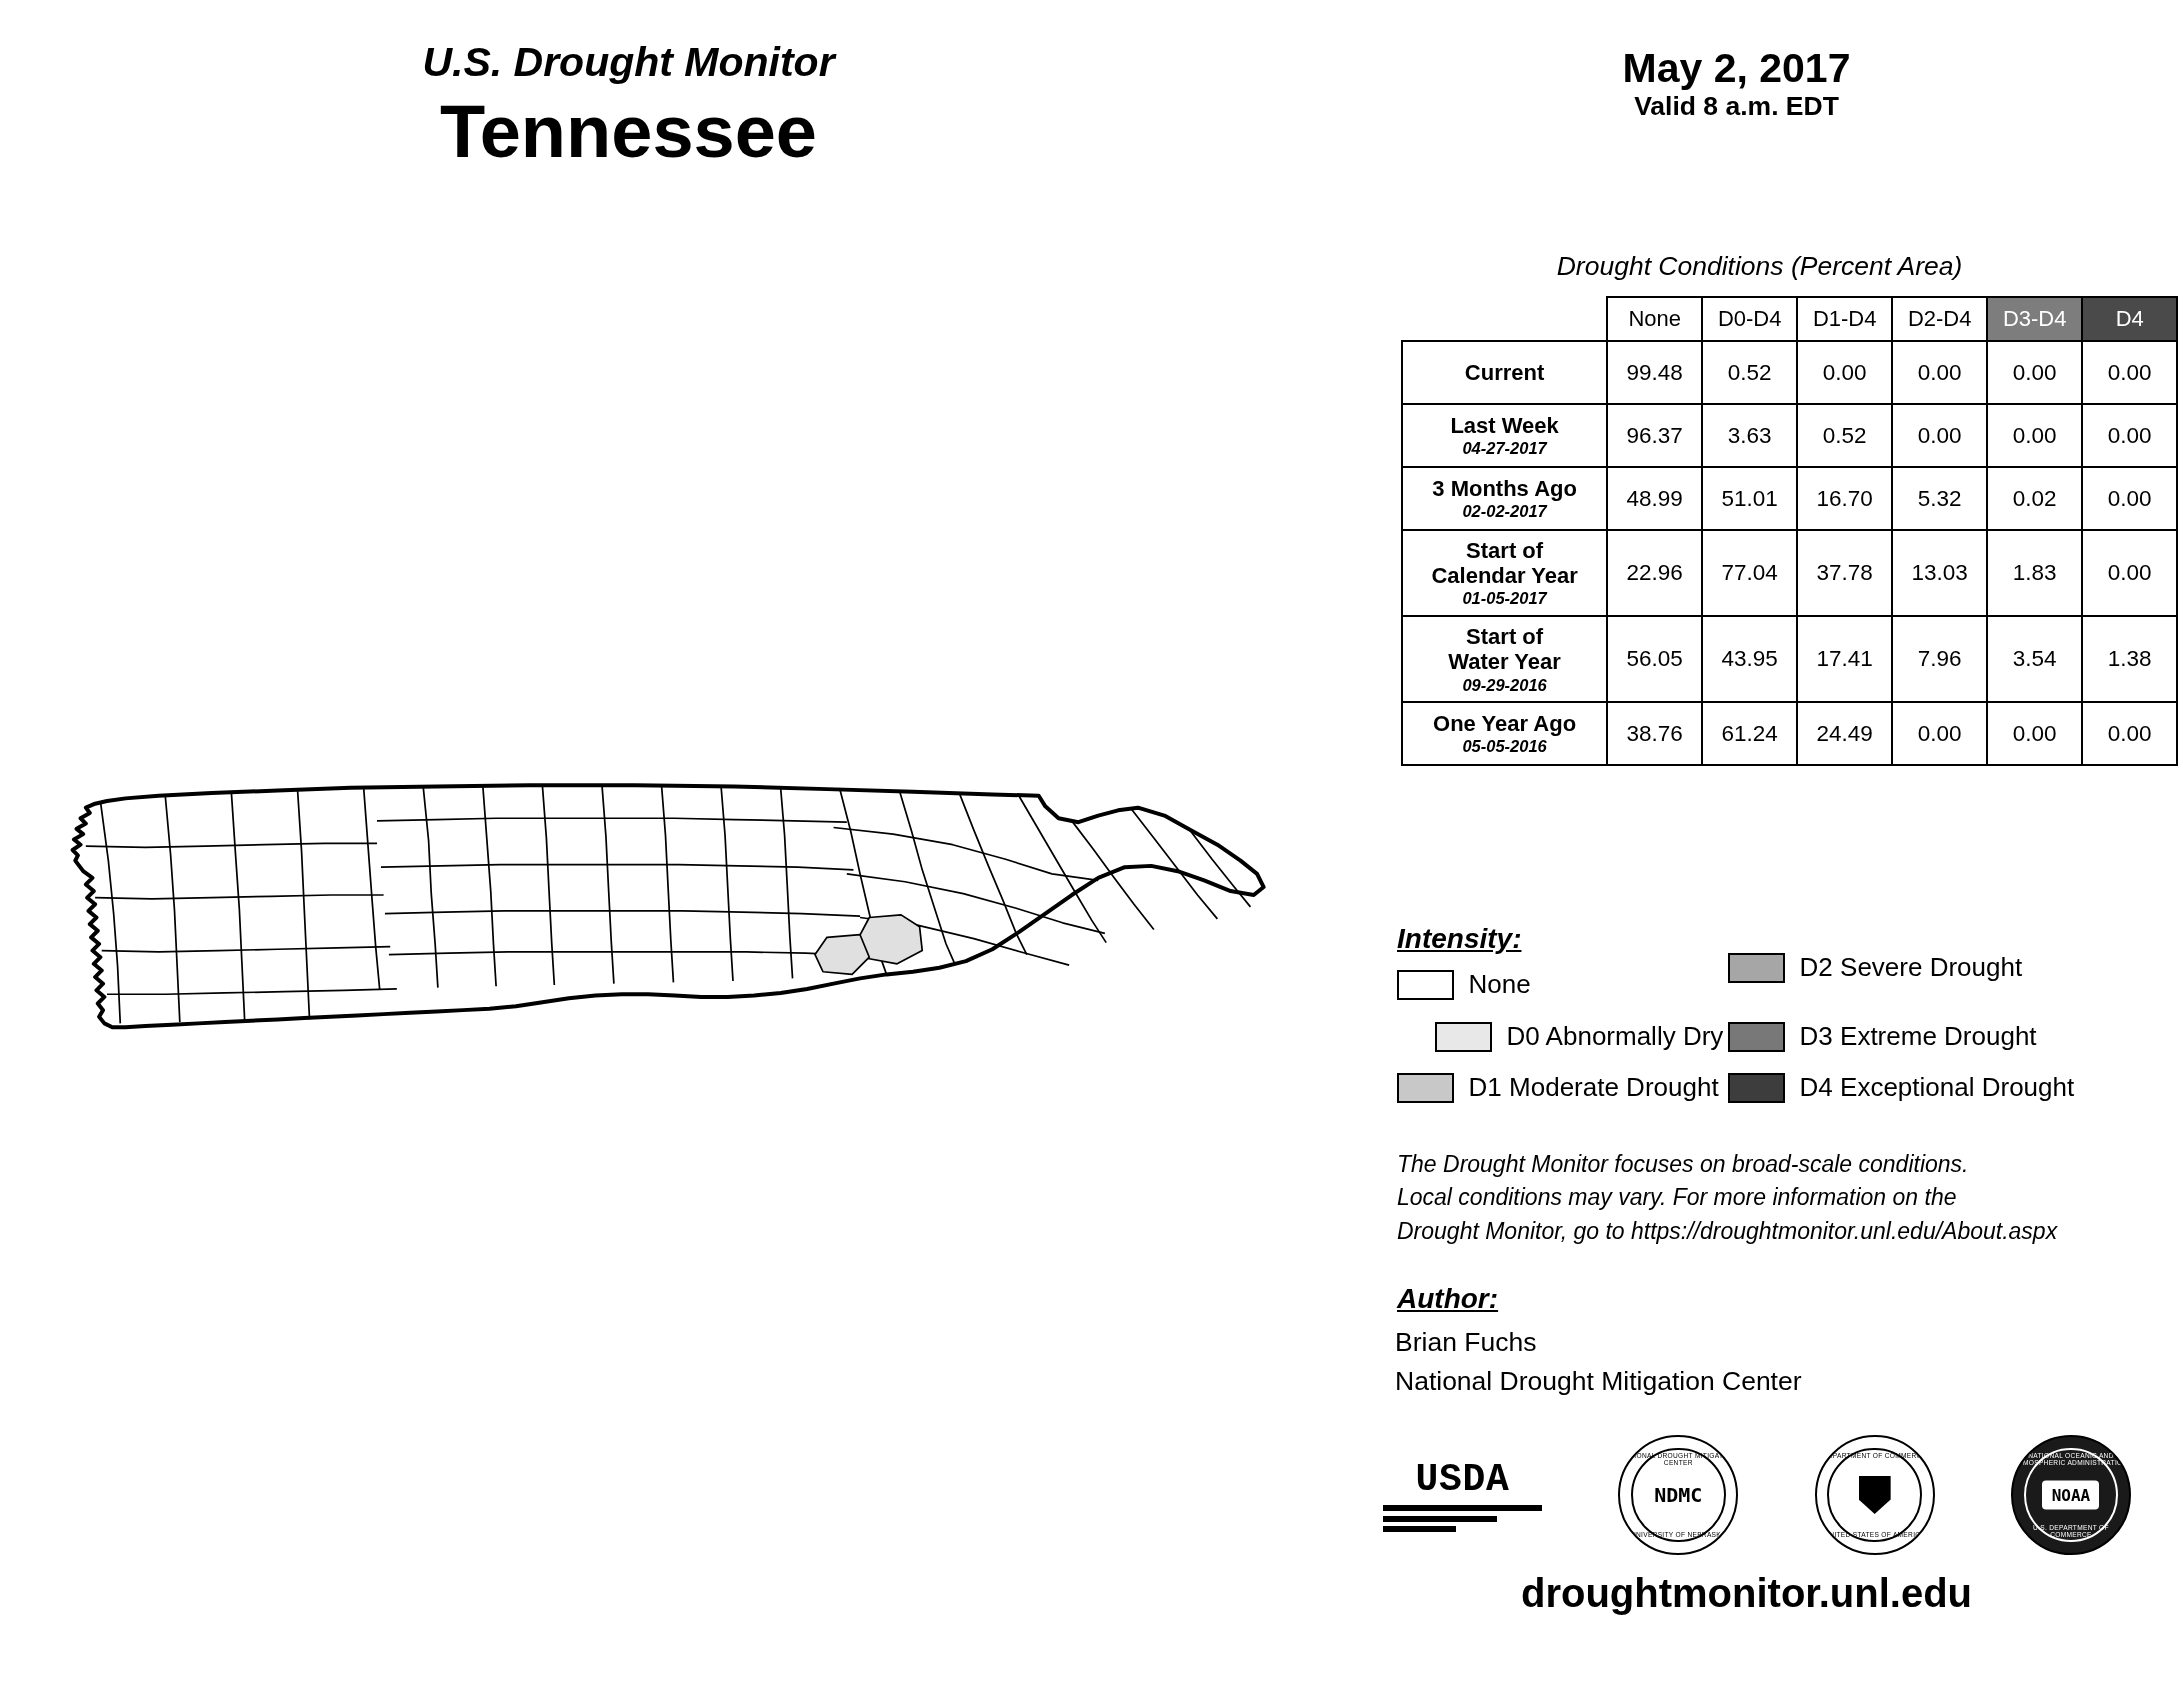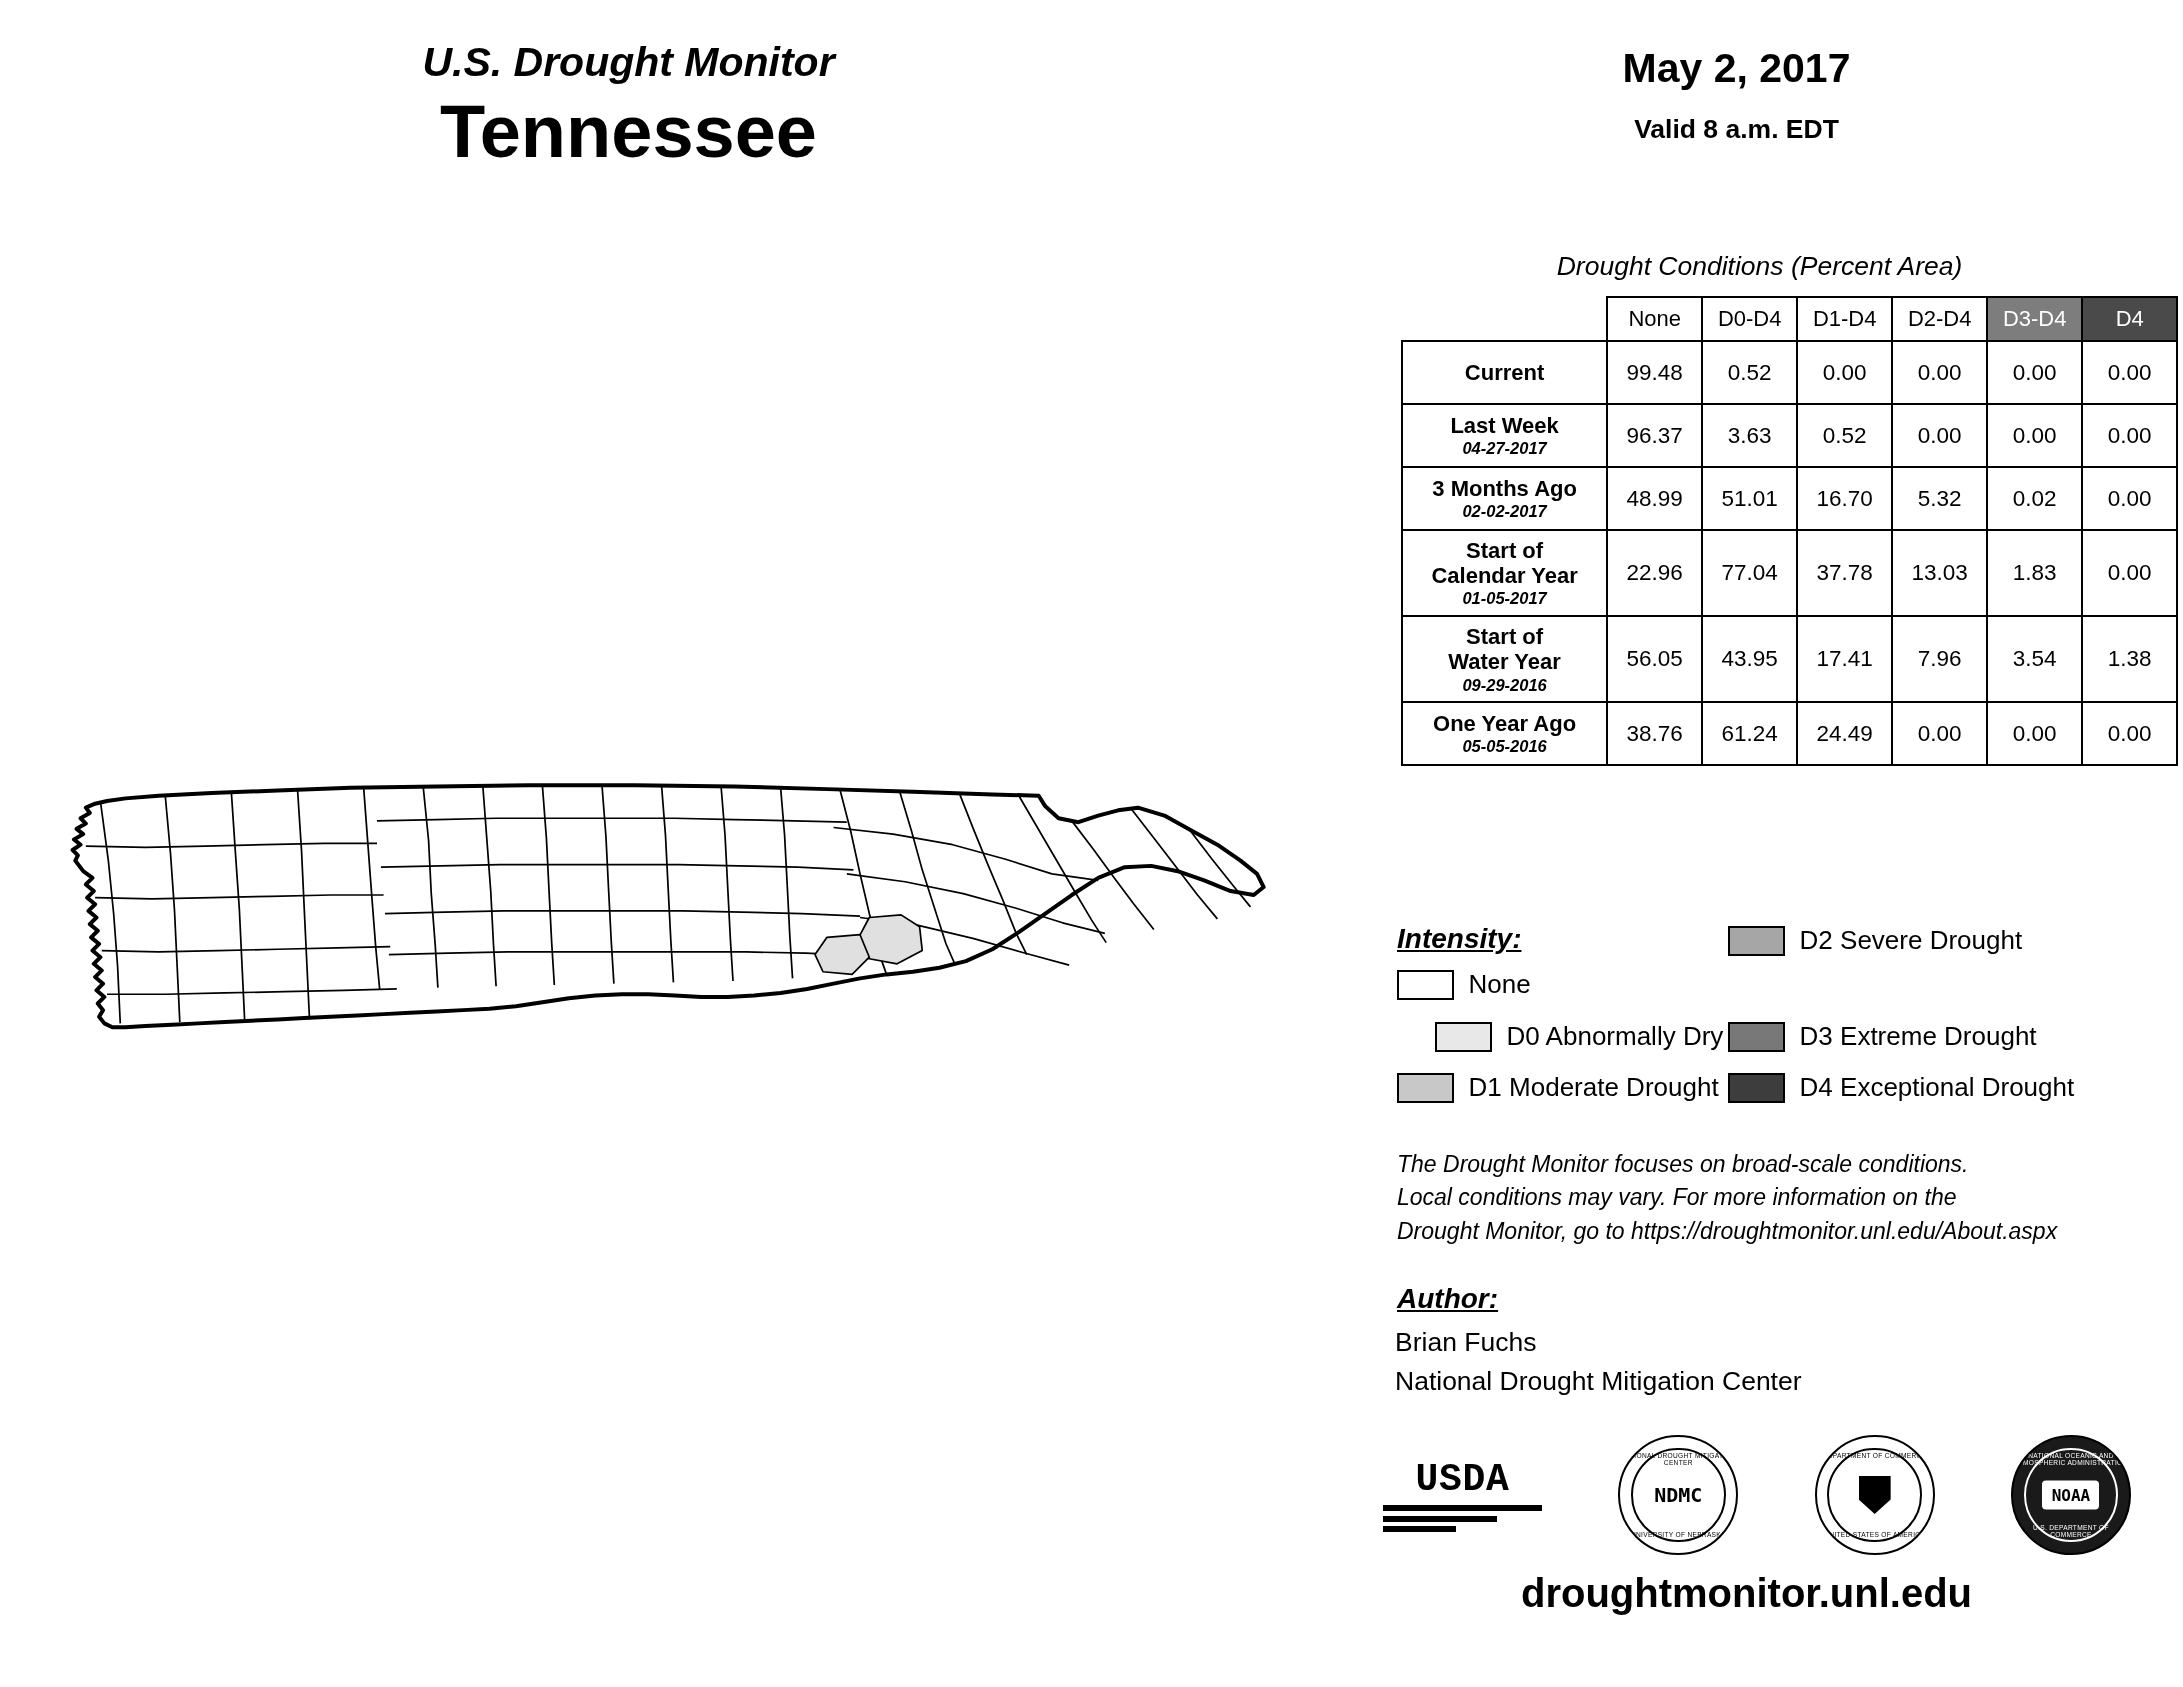--- a/index.html
+++ b/index.html
@@ -52,21 +52,21 @@
   }
   #date-released {
     font-size: 28px;
     font-style: italic;
     font-weight: bold;
     margin-top: 6.6px;
   }
   #date-valid {
     font-size: 26.5px;
     font-weight: bold;
-    margin-top: 23px;
+    margin-top: 0;
   }
 
   
   #conditions-caption {
     position: absolute;
     left: 1389px;
     top: 251px;
     width: 741px;
     text-align: center;
     font-size: 26.5px;
@@ -402,21 +402,21 @@
   <div class="legend-label">None</div>
 </div>
 <div class="legend-item" style="left:1397px; top:1021px;padding-left:38px;">
   <div class="legend-swatch" style="background:#e8e8e8;"></div>
   <div class="legend-label">D0 Abnormally Dry</div>
 </div>
 <div class="legend-item" style="left:1397px; top:1072px;">
   <div class="legend-swatch" style="background:#c8c8c8;"></div>
   <div class="legend-label">D1 Moderate Drought</div>
 </div>
-<div class="legend-item" style="left:1728px; top:925px;">
+<div class="legend-item" style="left:1728px; top:952px;">
   <div class="legend-swatch" style="background:#a6a6a6;"></div>
   <div class="legend-label">D2 Severe Drought</div>
 </div>
 <div class="legend-item" style="left:1728px; top:1021px;">
   <div class="legend-swatch" style="background:#787878;"></div>
   <div class="legend-label">D3 Extreme Drought</div>
 </div>
 <div class="legend-item" style="left:1728px; top:1072px;">
   <div class="legend-swatch" style="background:#3d3d3d;"></div>
   <div class="legend-label">D4 Exceptional Drought</div>

